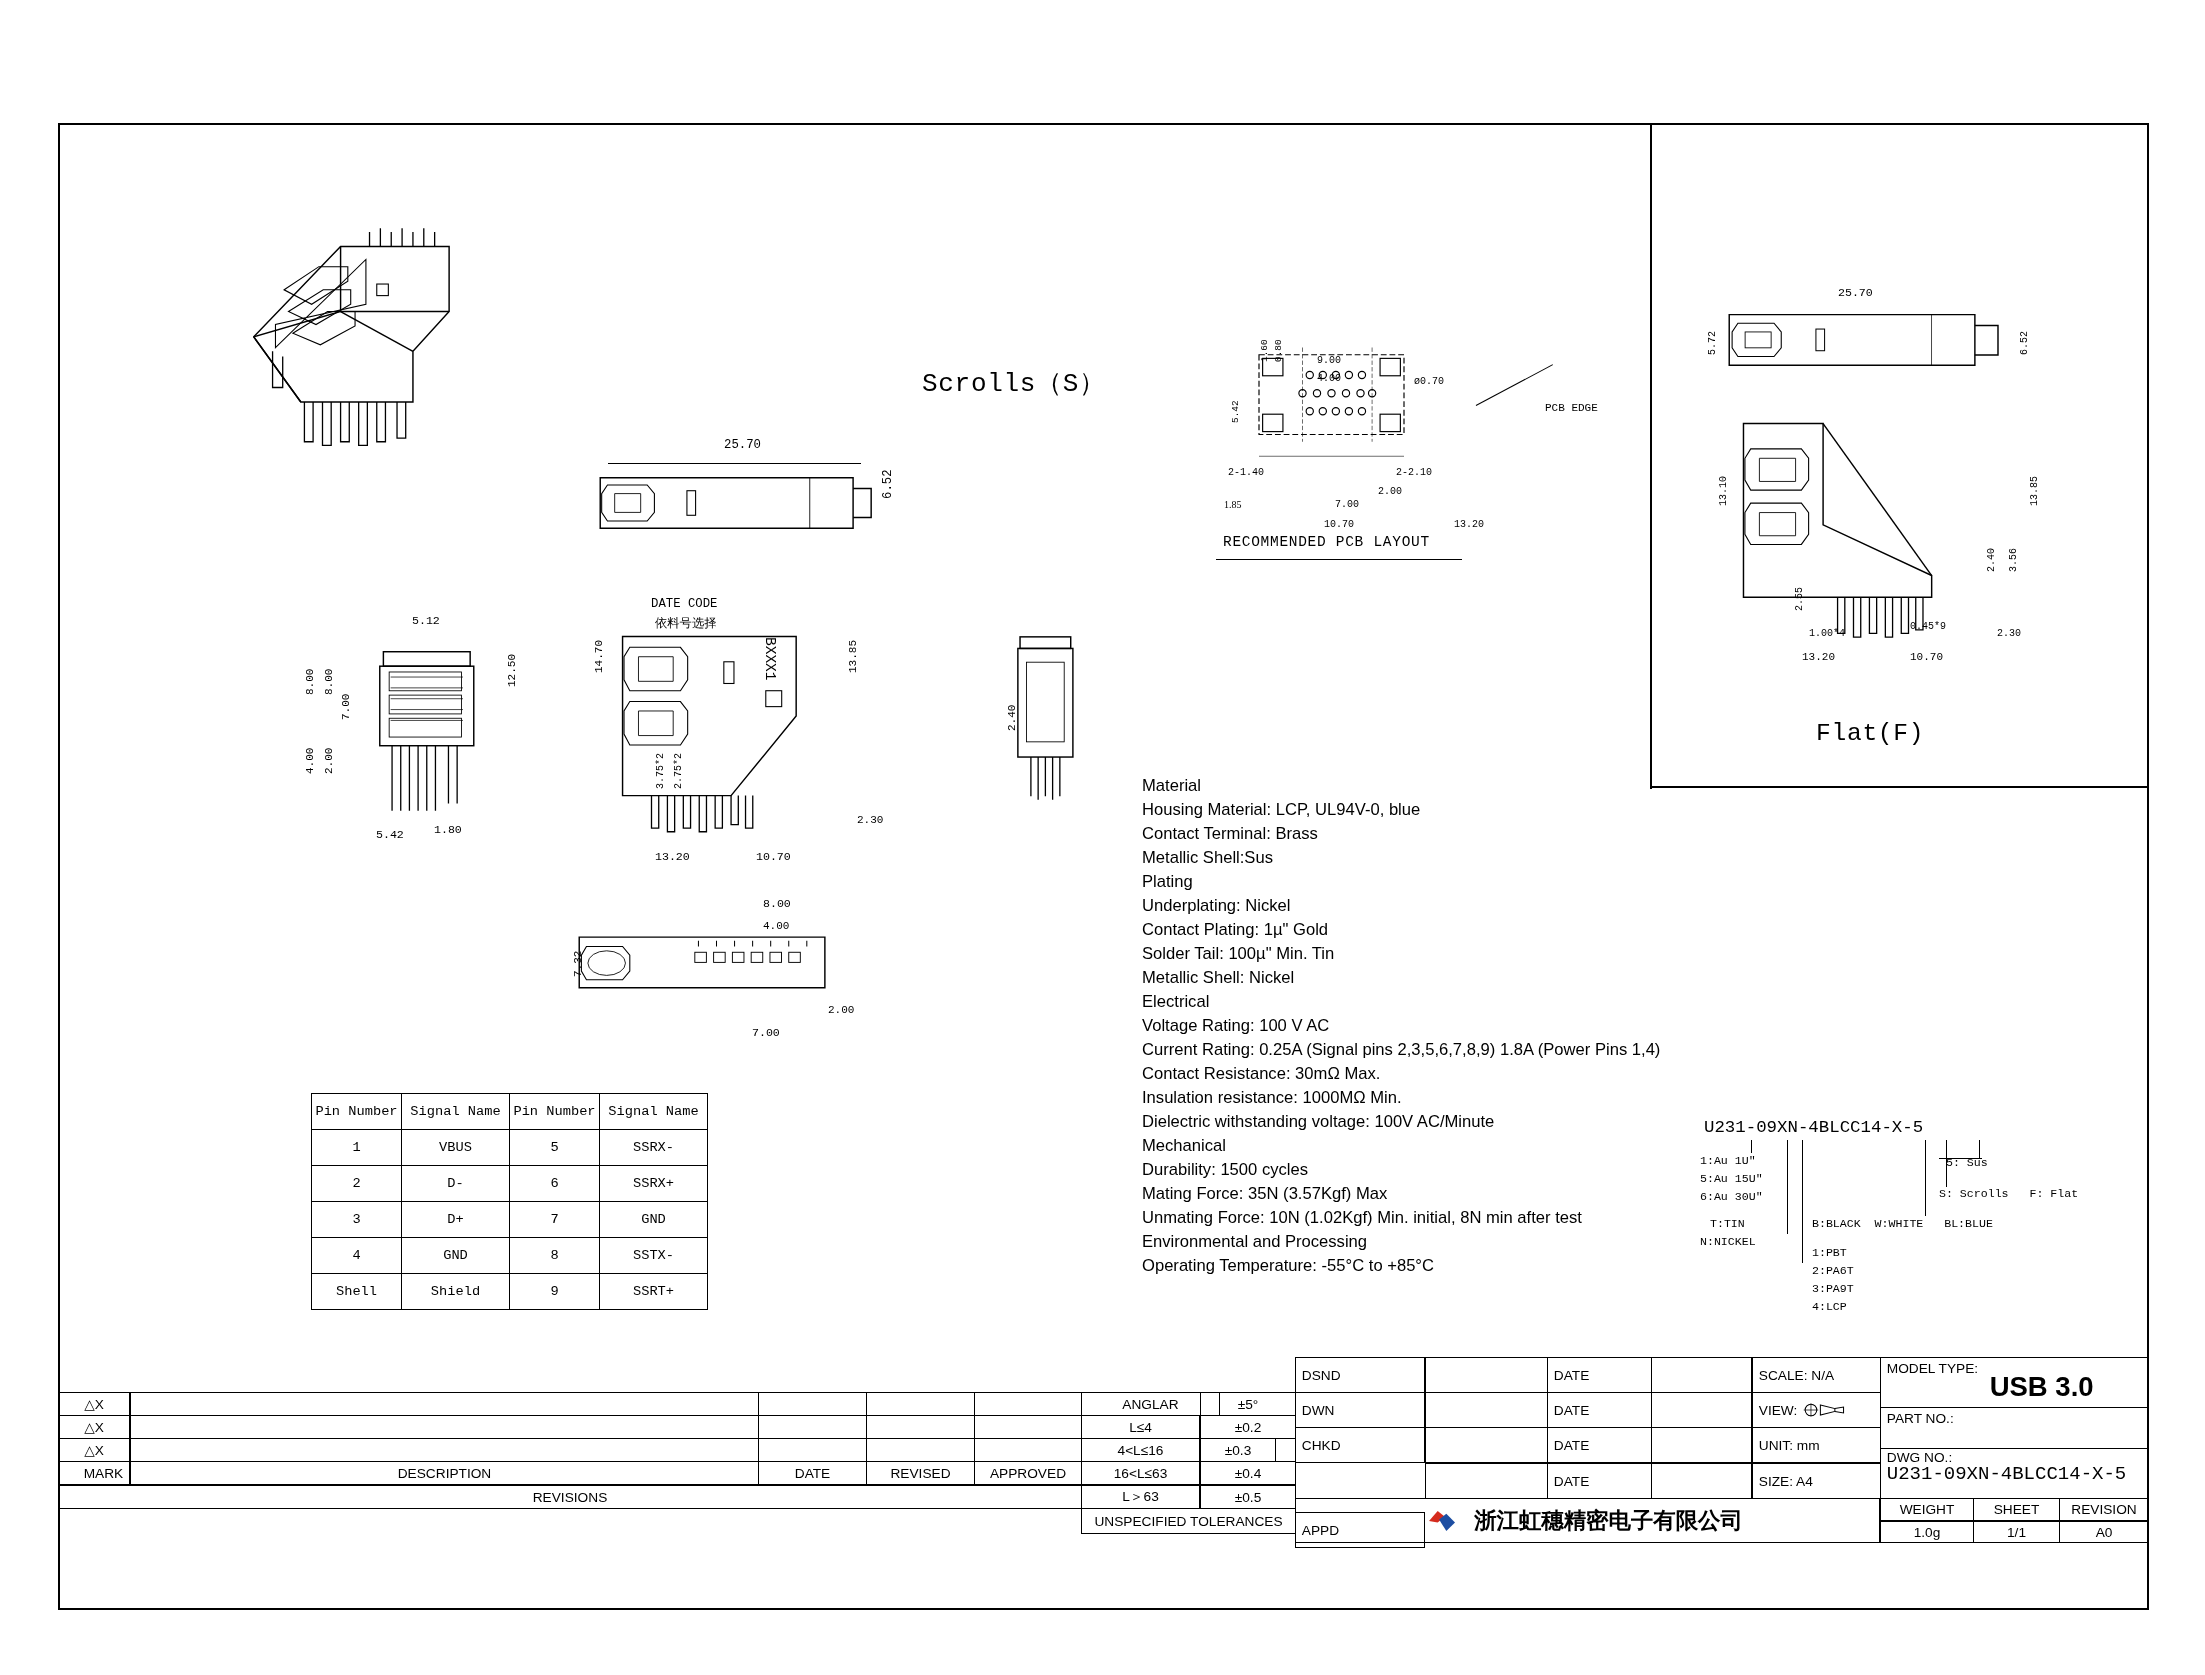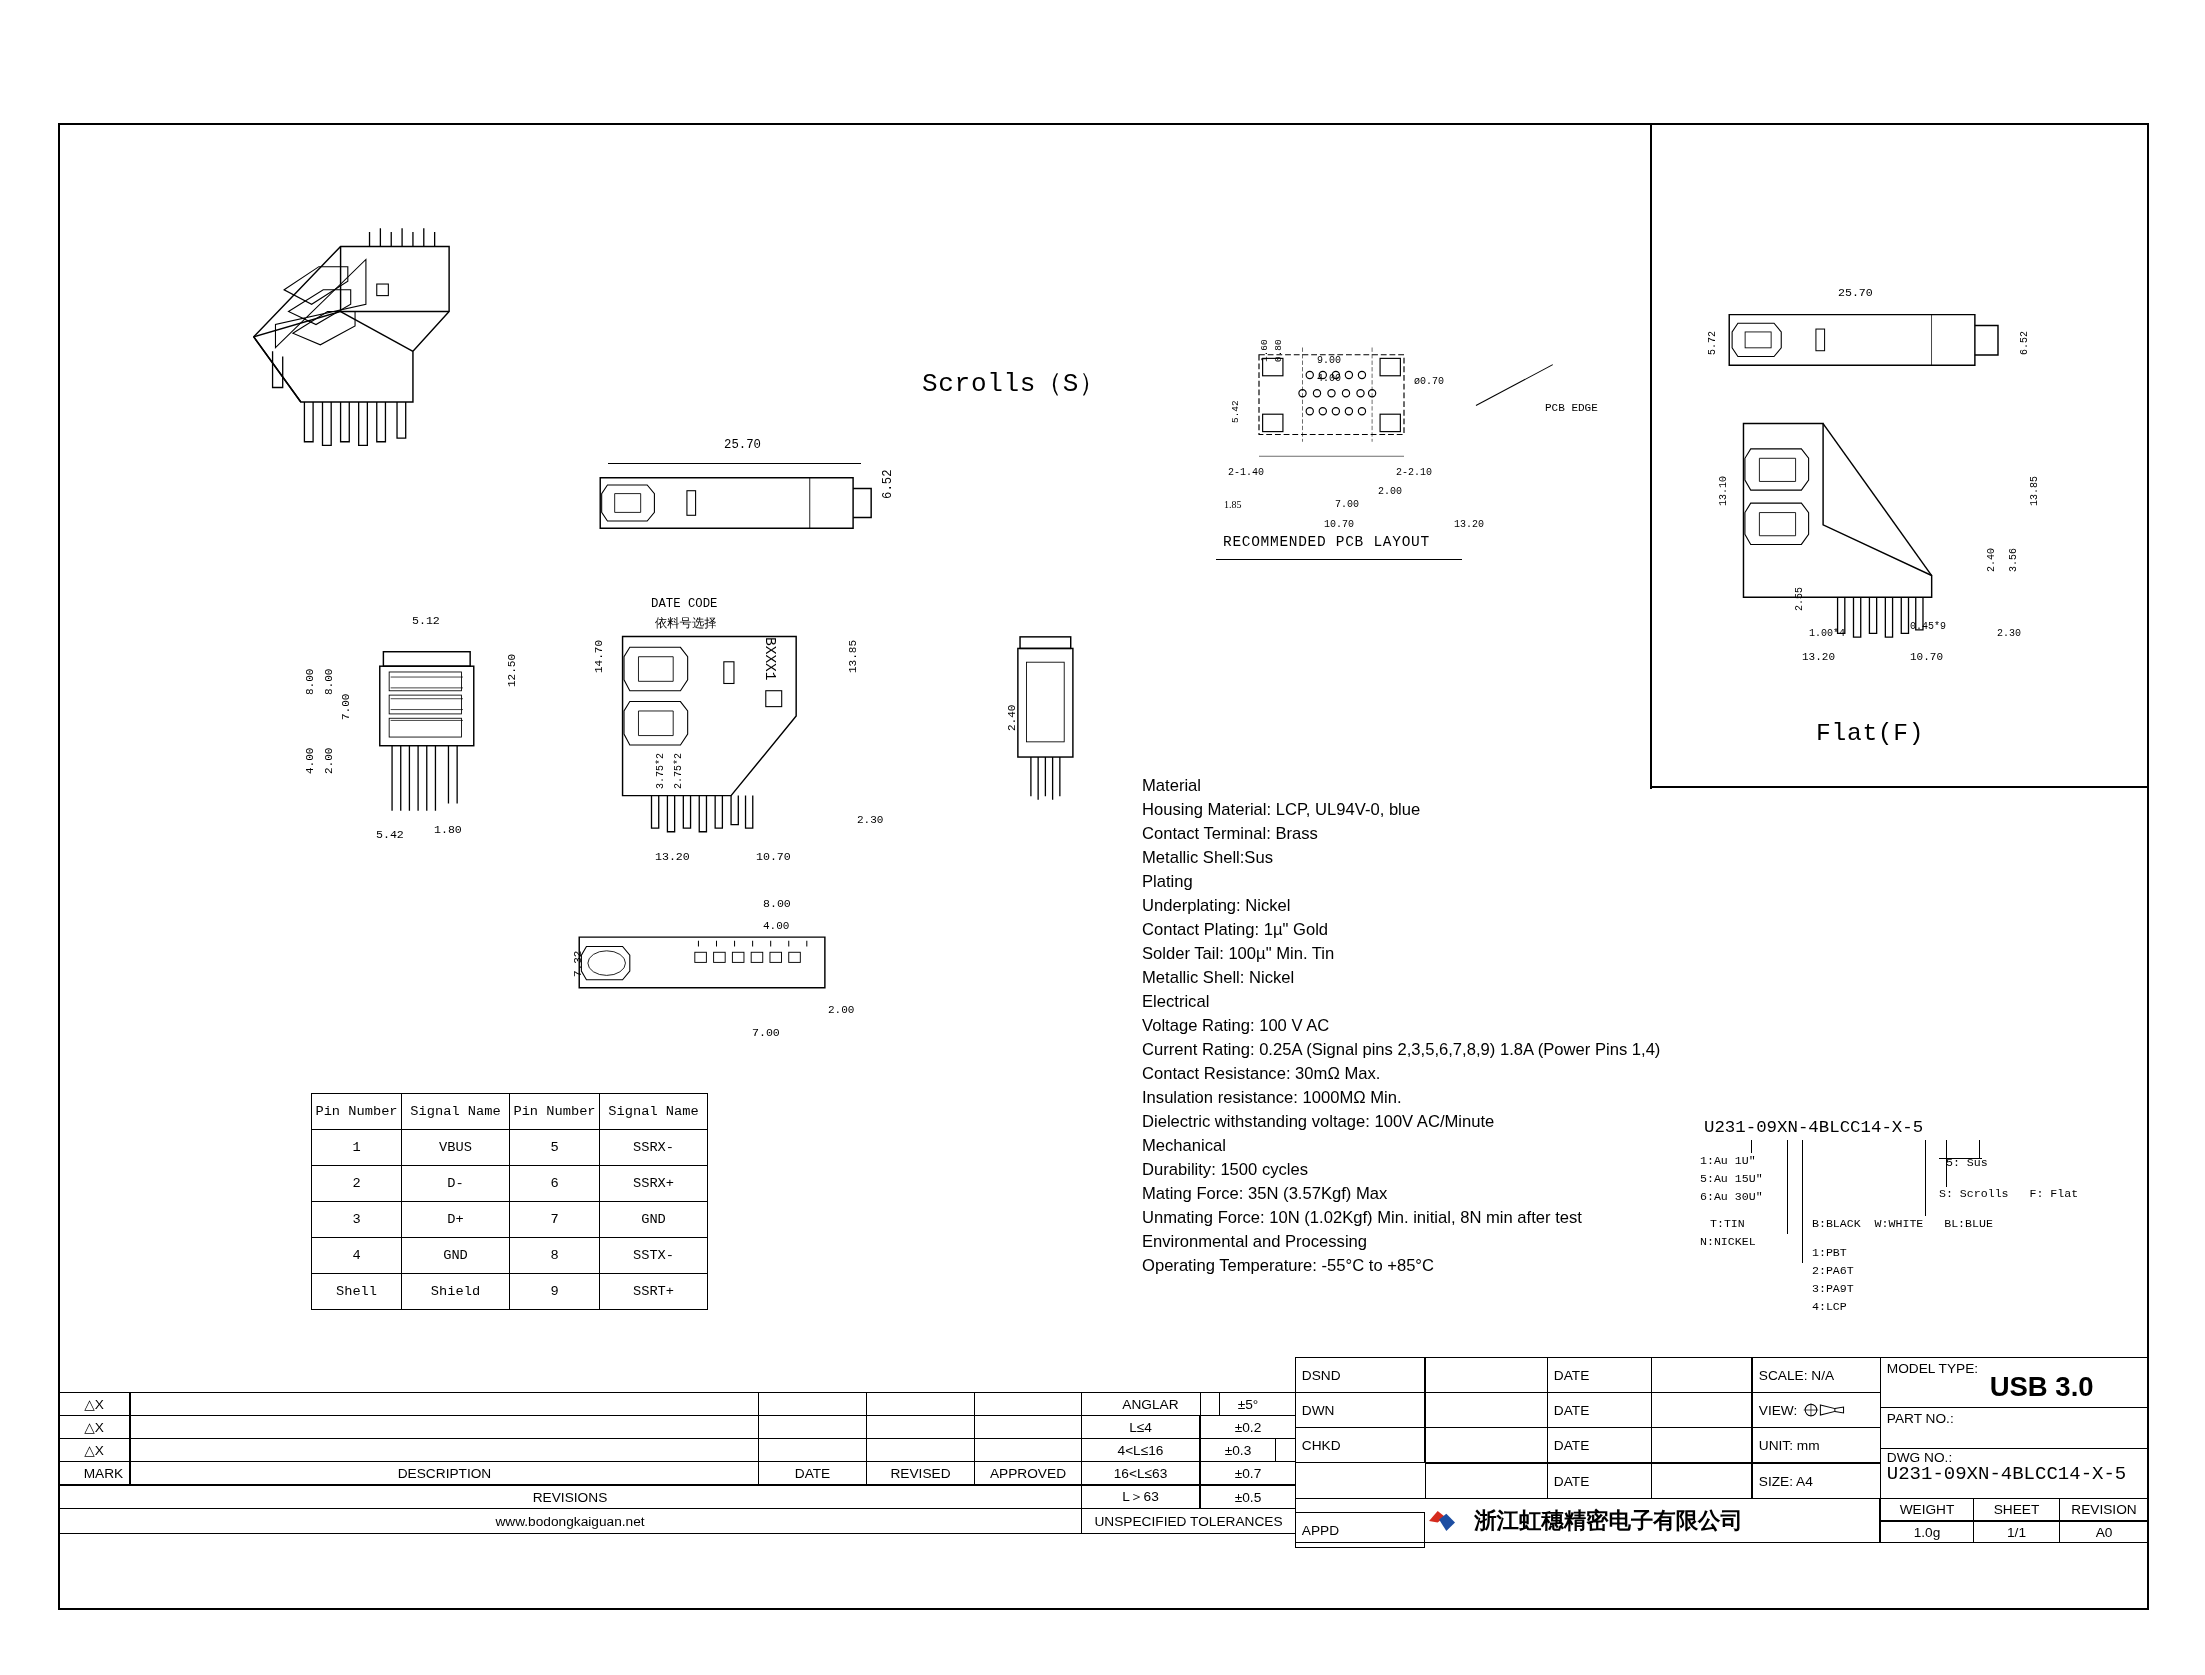--- a/index.html
+++ b/index.html
@@ -447,21 +447,21 @@
   <div class="tb small cen" style="left:1081px;top:1438px;width:119px;height:24px;">
       <span>4&lt;L≤16</span>
     </div>
   <div class="tb small cen" style="left:1200px;top:1438px;width:76px;height:24px;">
       <span>±0.3</span>
     </div>
   <div class="tb small cen" style="left:1081px;top:1461px;width:119px;height:24px;">
       <span>16&lt;L≤63</span>
     </div>
   <div class="tb small cen" style="left:1200px;top:1461px;width:96px;height:24px;">
-      <span>±0.7</span>
+      <span>±0.4</span>
     </div>
   <div class="tb small cen" style="left:1081px;top:1485px;width:119px;height:24px;">
       <span>L＞63</span>
     </div>
   <div class="tb small cen" style="left:1200px;top:1485px;width:96px;height:24px;">
       <span>±0.5</span>
     </div>
   <div class="tb small cen" style="left:1081px;top:1508px;width:215px;height:26px;">
       <span>UNSPECIFIED TOLERANCES</span>
     </div>
@@ -502,18 +502,15 @@
   <div class="tb small cen" style="left:866px;top:1461px;width:109px;height:24px;">
       <span>REVISED</span>
     </div>
   <div class="tb small cen" style="left:974px;top:1461px;width:108px;height:24px;">
       <span>APPROVED</span>
     </div>
 
   <div class="tb small cen" style="left:58px;top:1485px;width:1024px;height:24px;">
       <span>REVISIONS</span>
     </div>
-  <div class="tb small cen" style="left:58px;top:1508px;width:1024px;height:26px;">
-      <span>www.bodongkaiguan.net</span>
-    </div>
 
 </div>
 
 
 </body></html>

